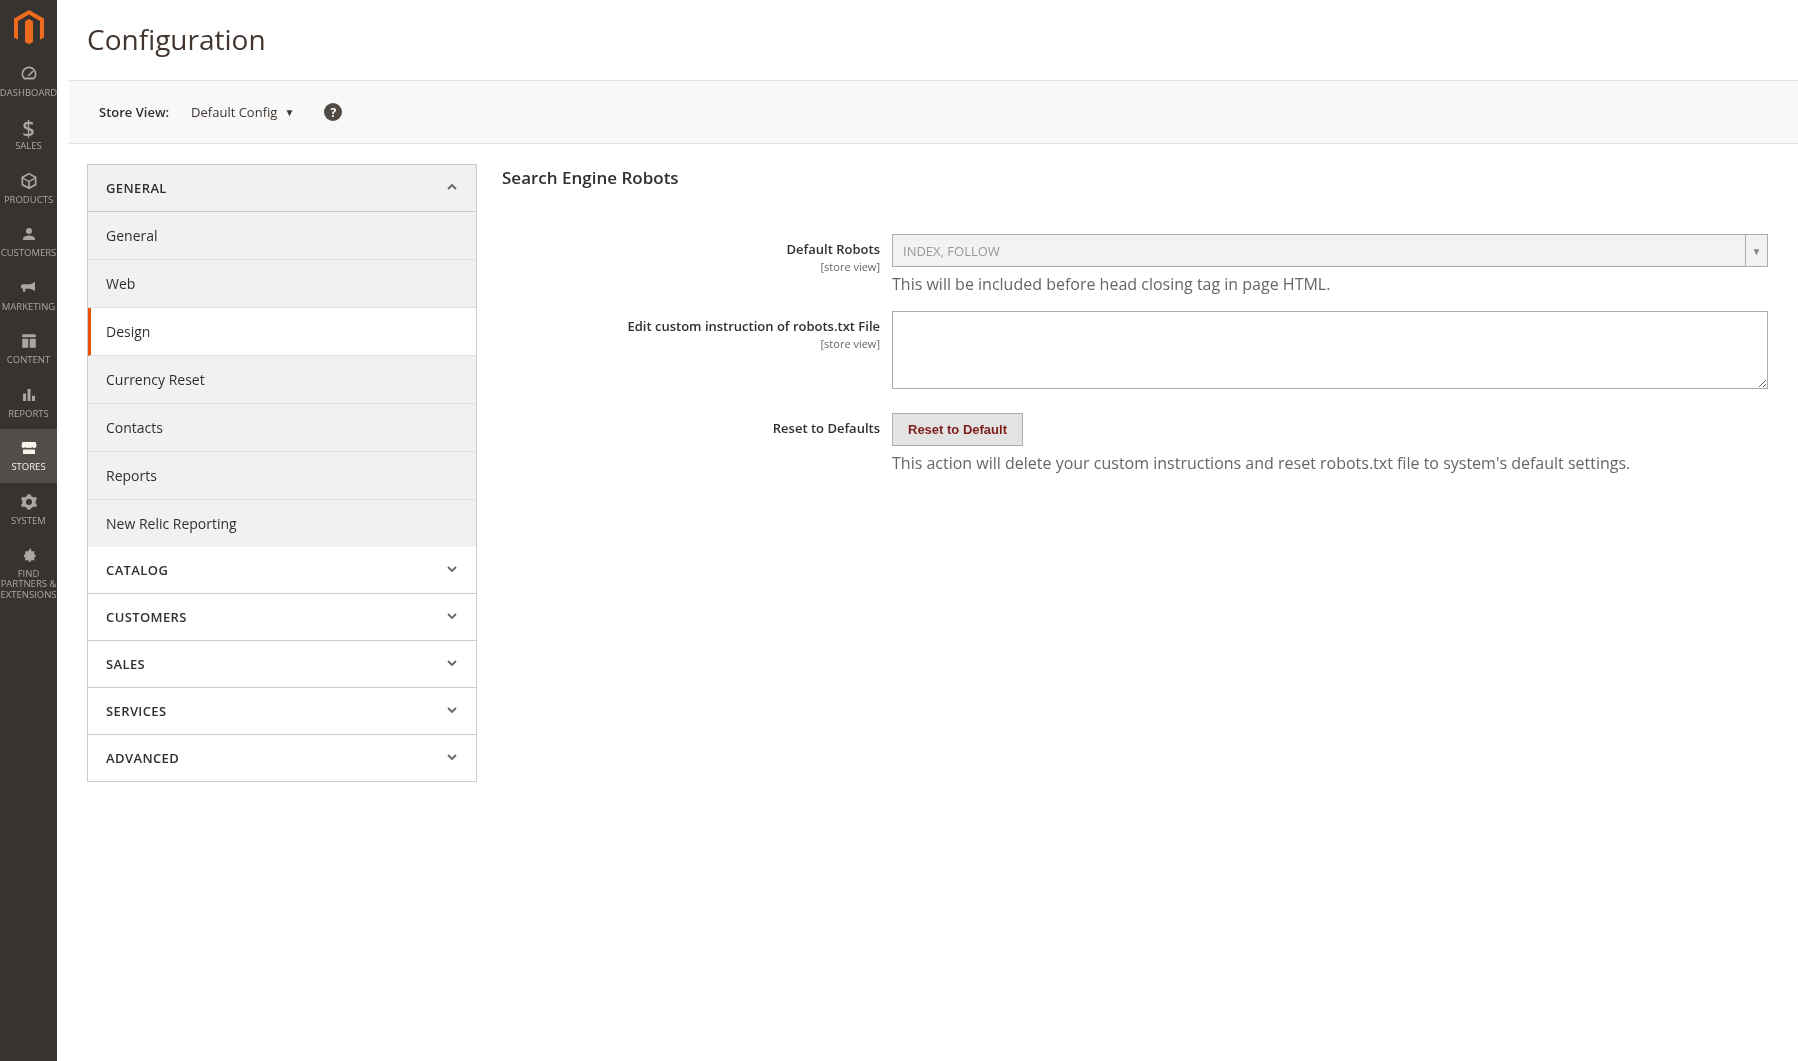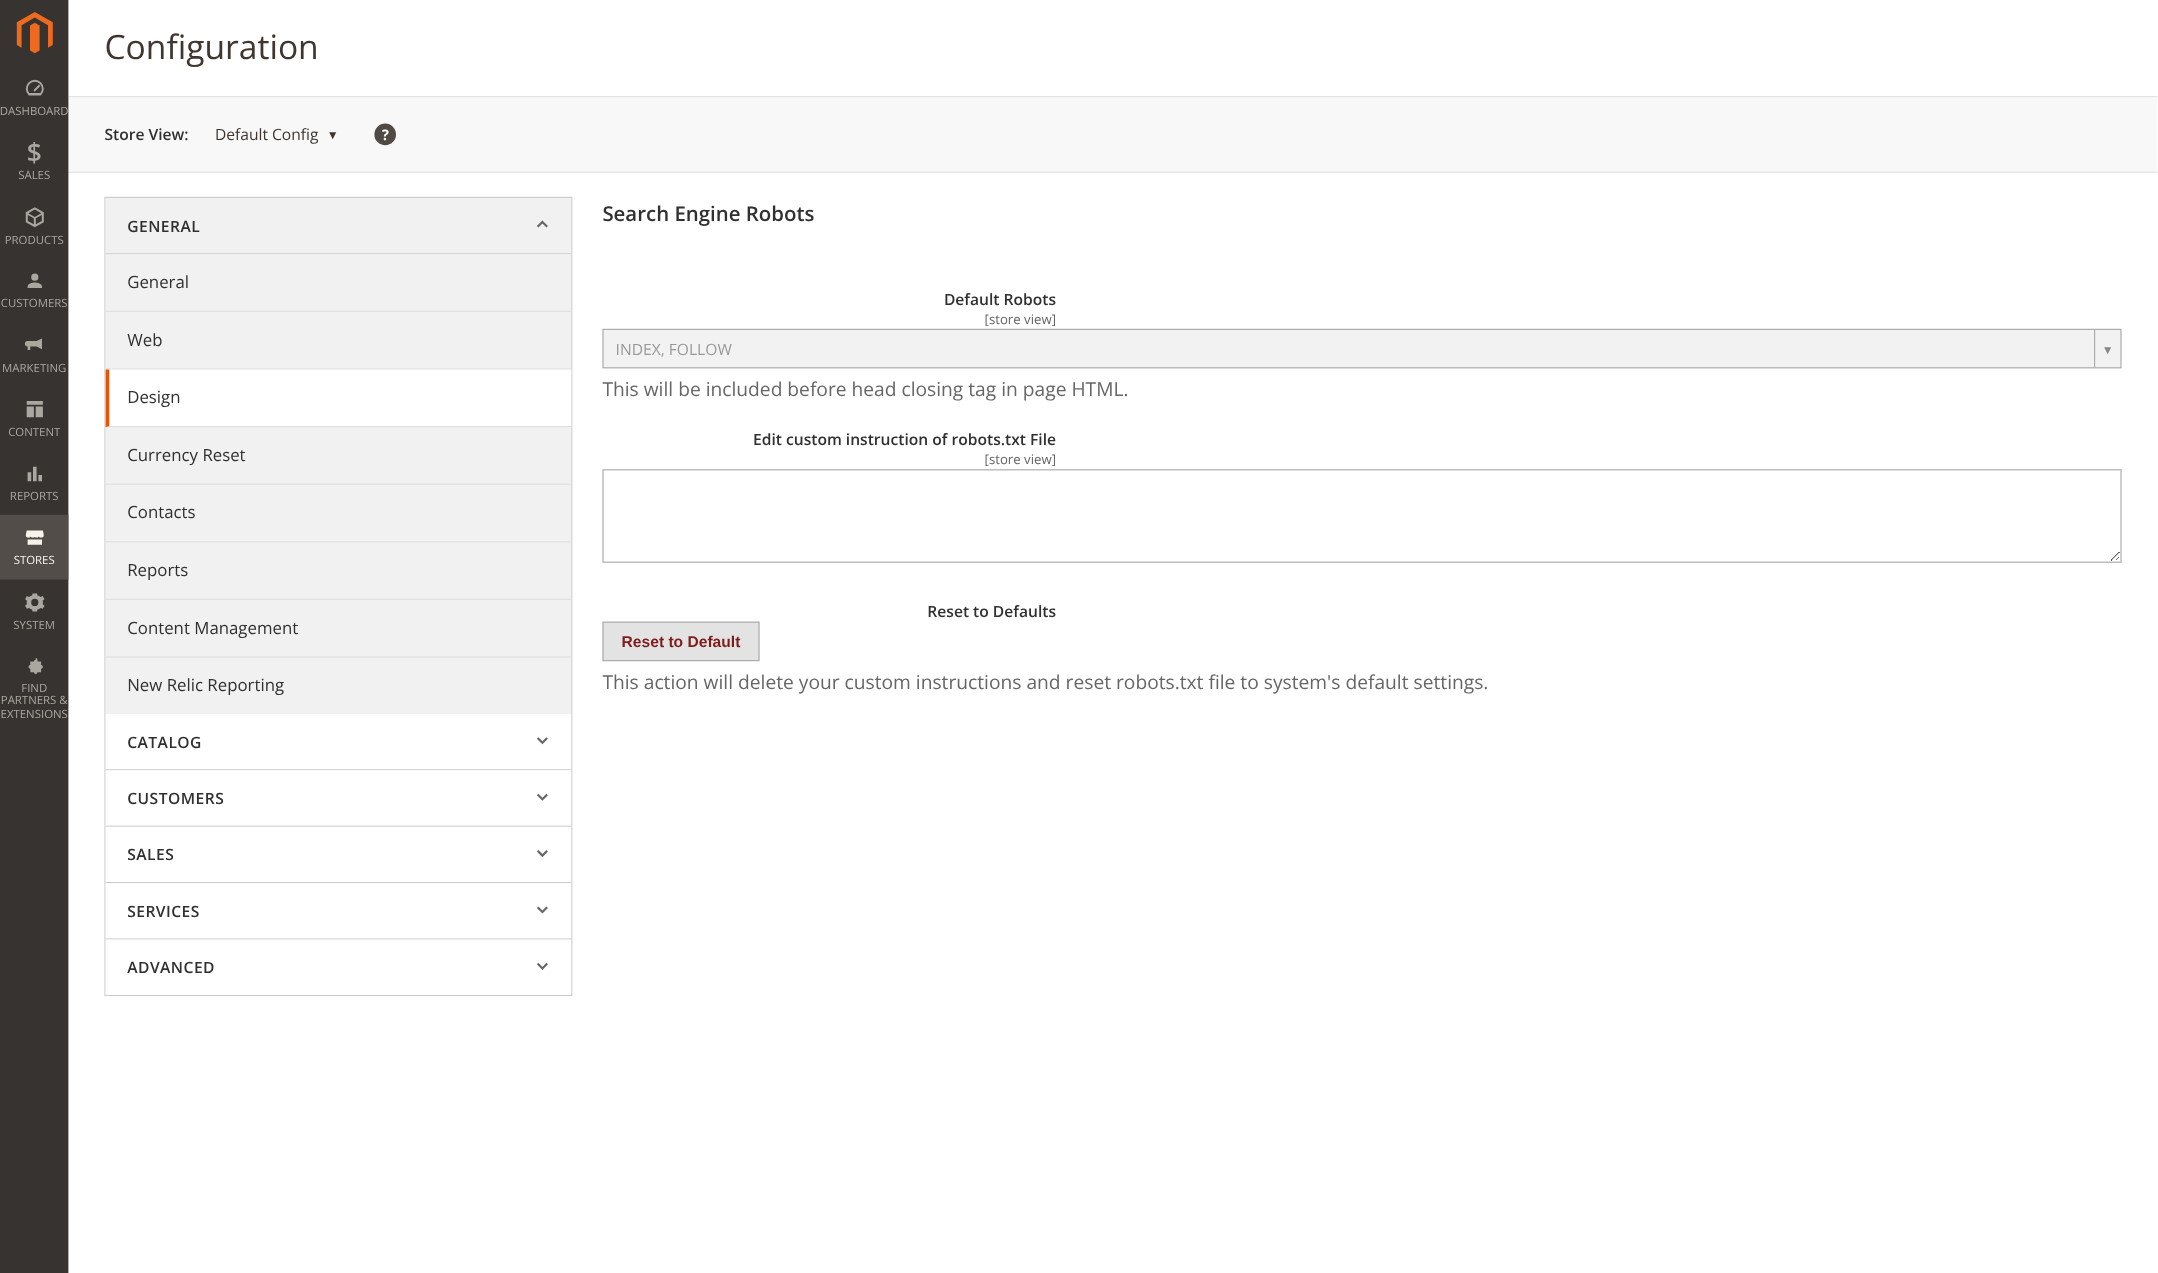--- a/index.html
+++ b/index.html
@@ -10,21 +10,21 @@
 .admin-nav .logo { height: 55px; display: flex; align-items: center; justify-content: center; }
 .admin-nav .logo svg { width: 32px; height: 36px; }
 .admin-nav-item { display: flex; flex-direction: column; align-items: center; padding: 8px 0 10px; cursor: pointer; color: #aaa6a0; font-size: 10px; text-transform: uppercase; }
 .admin-nav-item.active { background: #524d49; color: #f7f3eb; }
 .admin-nav-item .icon { font-size: 20px; margin-bottom: 3px; height: 22px; display: flex; align-items: center; justify-content: center; }
 .admin-nav-item .label { font-size: 9.5px; line-height: 1.1; text-align: center; padding: 0 2px; }
 
 
 .main { margin-left: 57px; }
 .page-title { font-size: 28px; font-weight: 400; padding: 20px 30px 22px; color: #41362f; }
-.store-scope { background: #f8f8f8; border-top: 1px solid #e3e3e3; border-bottom: 1px solid #e3e3e3; padding: 22px 30px; display: flex; align-items: center; }
+.store-scope { background: #f8f8f8; border-top: 1px solid #e3e3e3; border-bottom: 1px solid #e3e3e3; padding: 22px 30px; display: flex; align-items: center; margin-left: 12px; }
 .store-scope-label { font-weight: 600; font-size: 13px; margin-right: 22px; }
 .store-scope-value { font-size: 13px; color: #41362f; cursor: pointer; display: inline-flex; align-items: center; }
 .store-scope-value .caret { margin-left: 7px; font-size: 10px; }
 .help-icon { margin-left: 30px; width: 18px; height: 18px; border-radius: 50%; background: #514943; color: #fff; display: inline-flex; align-items: center; justify-content: center; font-size: 12px; font-weight: 700; cursor: pointer; }
 
 .cols { display: flex; padding: 20px 30px; align-items: flex-start; }
 
 
 .config-tabs { width: 390px; flex-shrink: 0; border: 1px solid #ccc; }
 .tab-group-head { background: #f1f1f1; padding: 14px 18px; font-size: 13px; font-weight: 600; letter-spacing: .03em; text-transform: uppercase; border-bottom: 1px solid #ccc; cursor: pointer; display: flex; justify-content: space-between; align-items: center; }
@@ -33,21 +33,21 @@
 .tab-item { padding: 14px 18px 14px 18px; font-size: 14px; color: #303030; border-bottom: 1px solid #e0e0e0; cursor: pointer; }
 .tab-item:last-child { border-bottom: none; }
 .tab-item.active { background: #fff; border-left: 3px solid #eb5202; padding-left: 15px; }
 .tab-group-head.collapsed { background: #fff; border-bottom: 1px solid #ccc; gap: 12px; }
 .tab-group-head.collapsed:last-child { border-bottom: none; }
 .config-tabs > *:last-child { border-bottom: none; }
 
 
 .config-content { flex: 1; padding-left: 25px; }
 .section-title { font-size: 17px; font-weight: 600; color: #303030; margin-bottom: 45px; margin-top: 2px; }
-.form-row { display: flex; margin-bottom: 16px; flex-direction: column; }
+.form-row { display: flex; margin-bottom: 16px; }
 .form-label-cell { width: 390px; text-align: right; padding-right: 12px; padding-top: 6px; flex-shrink: 0; }
 .form-label { font-size: 13px; font-weight: 600; color: #303030; }
 .form-scope { font-size: 11px; color: #666; margin-top: 1px; }
 .form-ctrl-cell { flex: 1; }
 .form-ctrl-cell select, .form-ctrl-cell .fake-select { width: 100%; height: 33px; border: 1px solid #adadad; background: #f2f2f2; color: #999; font-size: 13px; padding: 0 10px; appearance: none; position: relative; }
 .fake-select { display: flex; align-items: center; justify-content: space-between; cursor: not-allowed; }
 .fake-select .sel-caret { width: 22px; height: 31px; border-left: 1px solid #adadad; display: flex; align-items: center; justify-content: center; margin-right: -10px; font-size: 10px; color: #888; }
 .form-ctrl-cell textarea { width: 100%; height: 78px; border: 1px solid #adadad; padding: 8px; font-family: inherit; font-size: 13px; resize: both; }
 .form-note { font-size: 16px; color: #666; margin-top: 6px; }
 .btn-reset { background: #e3e3e3; border: 1px solid #adadad; padding: 8px 15px; font-size: 13px; font-weight: 600; cursor: pointer; color: #7f1d1d; }
@@ -160,21 +160,20 @@
               <path d="M2 8l4-4 4 4" stroke="currentColor" stroke-width="1.8" fill="none"></path>
             </svg></span>
       </div>
       <div class="tab-group-body">
         <div class="tab-item">General</div>
         <div class="tab-item">Web</div>
         <div class="tab-item active">Design</div>
         <div class="tab-item">Currency Reset</div>
         <div class="tab-item">Contacts</div>
         <div class="tab-item">Reports</div>
-        <div class="tab-item">Content Management</div>
         <div class="tab-item">New Relic Reporting</div>
       </div>
       <div class="tab-group-head collapsed">
         <span>CATALOG</span>
         <span class="chev"><svg width="12" height="12" viewBox="0 0 12 12">
               <path d="M2 4l4 4 4-4" stroke="currentColor" stroke-width="1.8" fill="none"></path>
             </svg></span>
       </div>
       <div class="tab-group-head collapsed">
         <span>CUSTOMERS</span>

